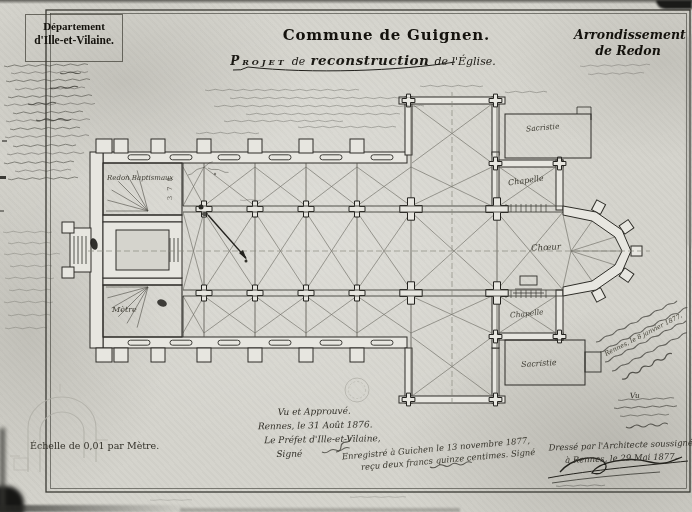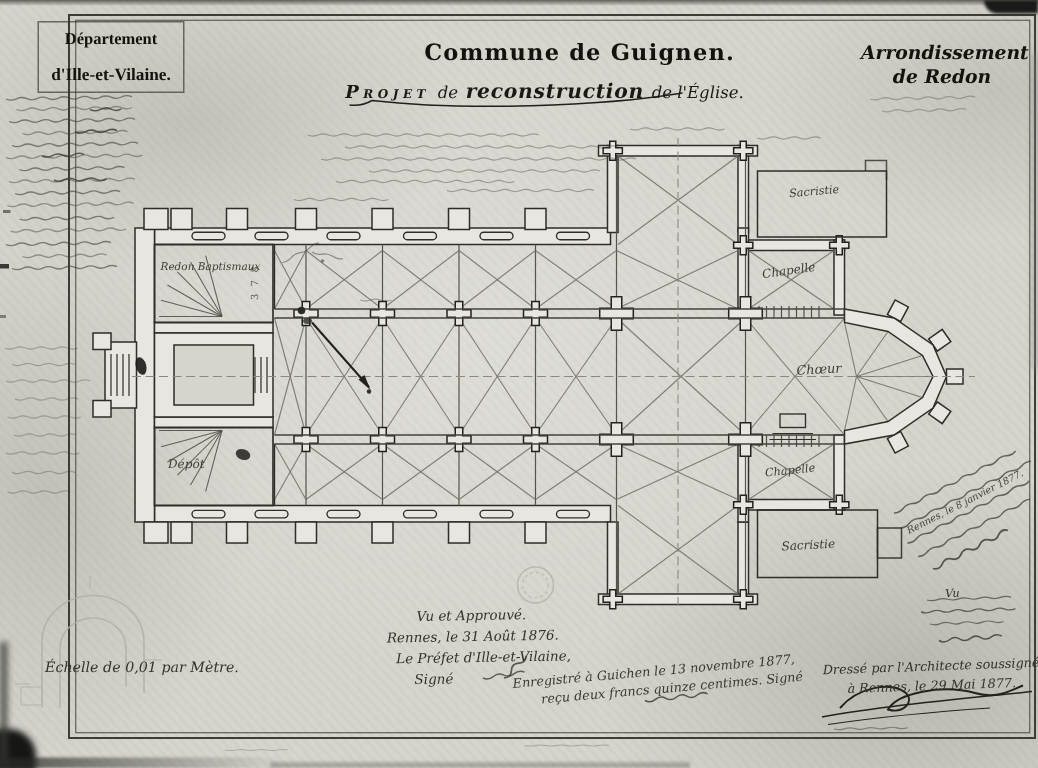--- a/index.html
+++ b/index.html
@@ -11,26 +11,26 @@
       radial-gradient(300px 200px at 88% 88%, rgba(140,138,130,.38), transparent 70%),
       radial-gradient(220px 140px at 96% 12%, rgba(150,148,140,.28), transparent 70%),
       radial-gradient(420px 300px at 45% 45%, rgba(255,255,255,.22), transparent 75%),
       radial-gradient(200px 260px at 4% 65%, rgba(148,146,138,.30), transparent 70%),
       repeating-linear-gradient(47deg, rgba(110,110,104,.045) 0 2px, rgba(0,0,0,0) 2px 5px),
       #d5d4cd;
   }
   svg text{font-family:"DejaVu Serif",serif;}
   .abs{position:absolute;}
   .printed{color:#14120d;font-weight:bold;}
-  .hand{font-style:italic;color:#34322a;}
+  .hand{color:#34322a;}
   .plabel{position:absolute;font-style:italic;color:#3e3c33;white-space:nowrap;}
   #dept-box{left:25px;top:14px;width:98px;height:48px;border:1px solid rgba(60,58,50,.7);
     text-align:center;padding-top:5px;box-sizing:border-box;font-family:Liberation Serif, serif;}
   #dept-box .l1{font-size:11px;display:block;}
-  #dept-box .l2{font-size:11.5px;display:block;margin-top:12px;}
+  #dept-box .l2{font-size:11.5px;display:block;margin-top:2px;}
   #commune{left:240px;top:26px;width:250px;text-align:right;font-size:15px;letter-spacing:.8px;}
   #project{left:218px;top:50px;width:290px;text-align:center;color:#1b1914;white-space:nowrap;}
   #project .w1{font-variant:small-caps;font-weight:bold;font-style:italic;font-size:12px;letter-spacing:3px;}
   #project .w2,#project .w4{font-style:italic;font-size:11px;}
   #project .w3{font-weight:bold;font-style:italic;font-size:13.5px;letter-spacing:.5px;}
   #arrond{left:574px;top:27px;width:108px;text-align:center;font-size:12.5px;line-height:16px;font-style:italic;}
   #scale-note{left:30px;top:440px;font-size:9.5px;}
   .noteblock{position:absolute;font-style:italic;color:#33312a;}
   #approval{left:250px;top:404px;width:170px;font-size:9px;line-height:14px;transform:rotate(-1deg);}
   #approval .i1{padding-left:28px;} #approval .i2{padding-left:8px;}
@@ -359,21 +359,21 @@
     <span class="w3">reconstruction</span>
     <span class="w4">de l'Église.</span>
   </div>
 
   <div id="arrond" class="abs printed">
     <div>Arrondissement</div>
     <div>de Redon</div>
   </div>
 
   <span class="plabel" style="left:107px;top:174px;font-size:7px;">Redon Baptismaux</span>
-  <span class="plabel" style="left:112px;top:305px;font-size:8px;">Dépôt</span>
+  <span class="plabel" style="left:112px;top:305px;font-size:8px;">Mètre</span>
   <span class="plabel" style="left:526px;top:123px;font-size:7.5px;transform:rotate(-5deg);">Sacristie</span>
   <span class="plabel" style="left:508px;top:176px;font-size:8px;transform:rotate(-8deg);">Chapelle</span>
   <span class="plabel" style="left:531px;top:242px;font-size:8.5px;transform:rotate(-3deg);">Chœur</span>
   <span class="plabel" style="left:510px;top:309px;font-size:7.5px;transform:rotate(-6deg);">Chapelle</span>
   <span class="plabel" style="left:521px;top:359px;font-size:8px;transform:rotate(-3deg);">Sacristie</span>
 
   <div id="scale-note" class="abs hand">Échelle de 0,01 par Mètre.</div>
 
   <div id="approval" class="noteblock">
     <div class="i1">Vu et Approuvé.</div>

